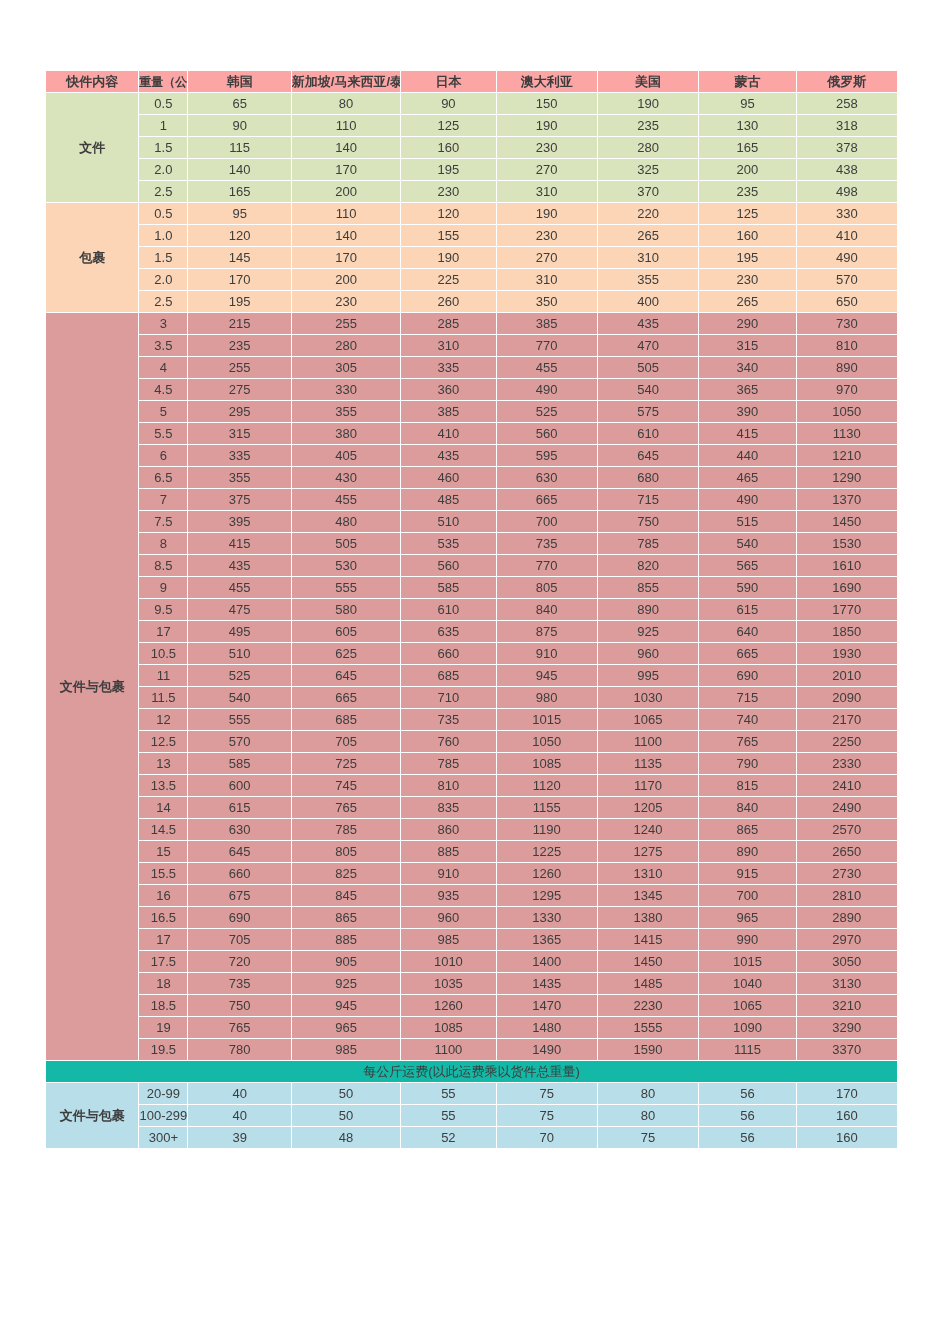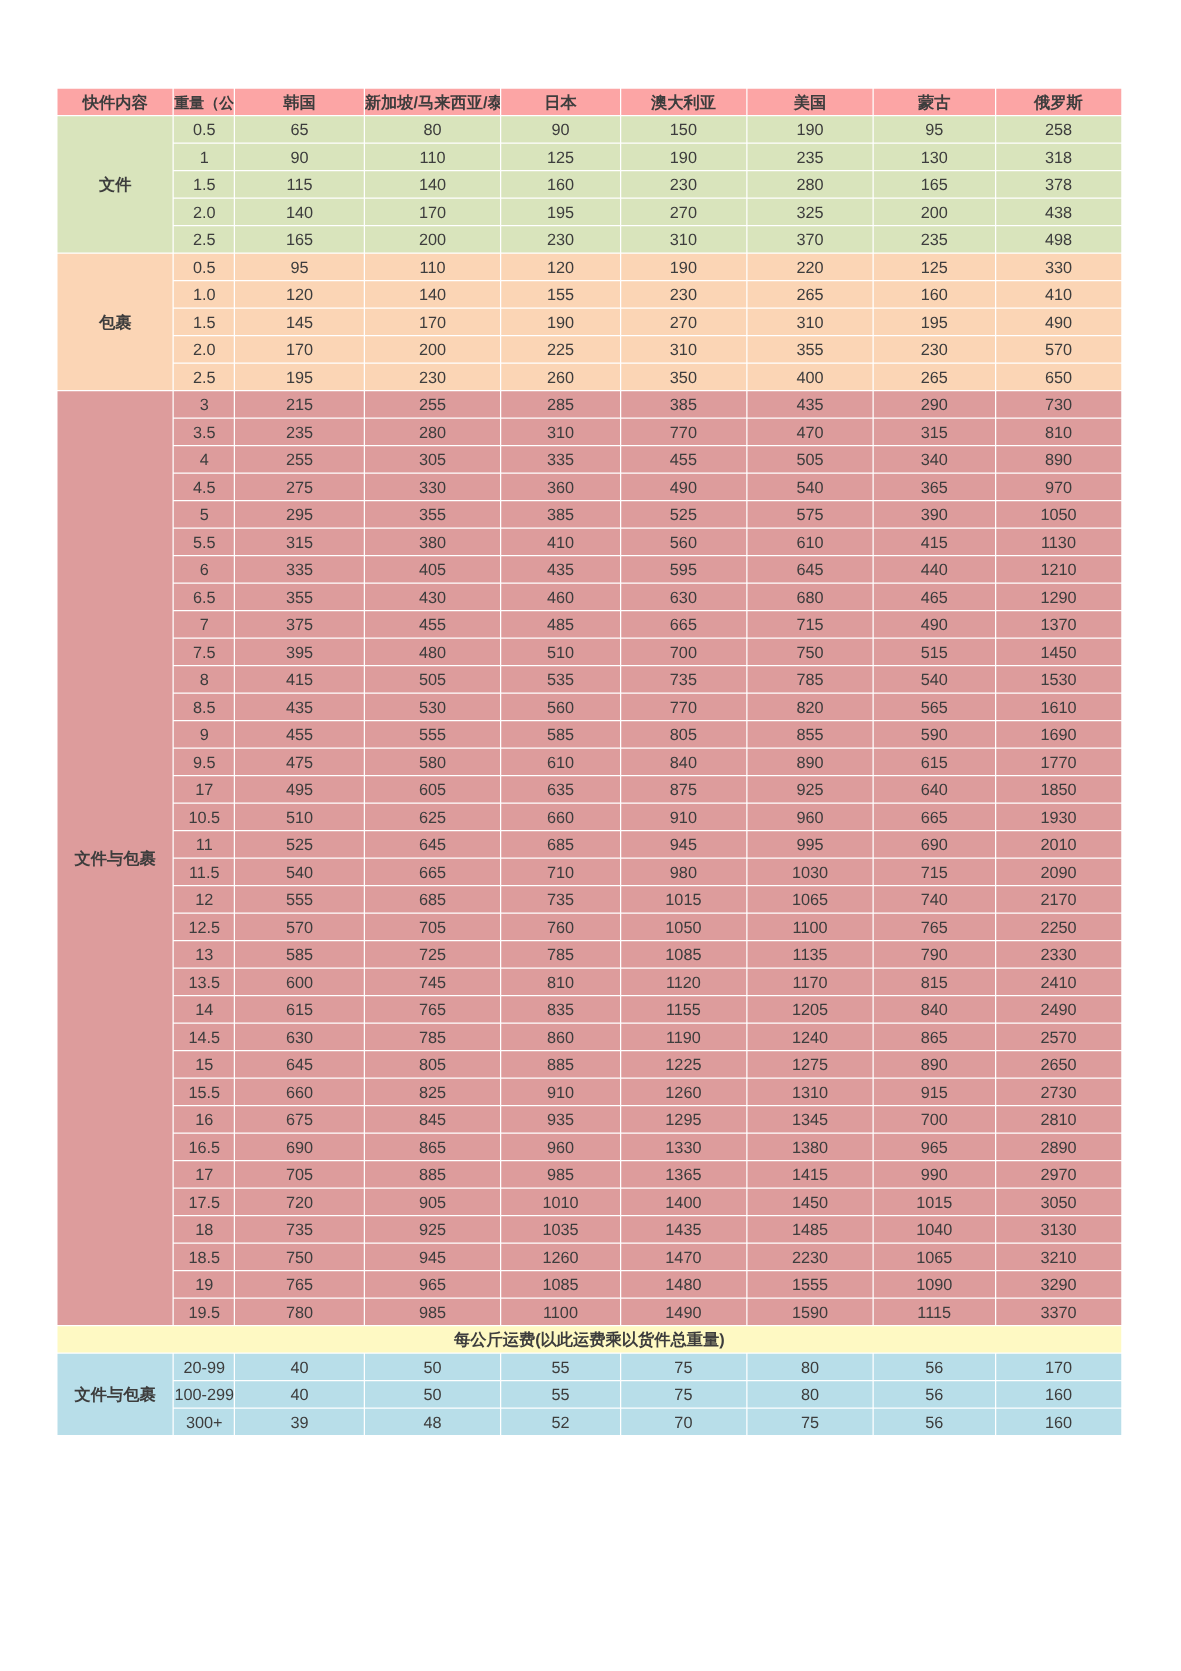--- a/index.html
+++ b/index.html
@@ -83,23 +83,23 @@
   .cat{
     font-weight:bold;
     font-size:14px;
     color:#2c2c2c;
   }
   .g td, td.g{ background:#d9e4bc; }
   .o td, td.o{ background:#fbd5b5; }
   .p td, td.p{ background:#dd9c9c; }
   .b td, td.b{ background:#b8dee9;margin-top:12px; }
   .strip{
-    background:#fef9c3;
+    background:#14b8a6;
     color:#ffffff;
-    font-weight:bold;
+    font-weight:normal;
     font-size:13px;
     height:22px;
     text-align:center;
     margin-left:48px;
   }
   td.wrap{white-space:normal;line-height:1.0;font-size:13px;}
 </style>
 </head>
 <body>
 

